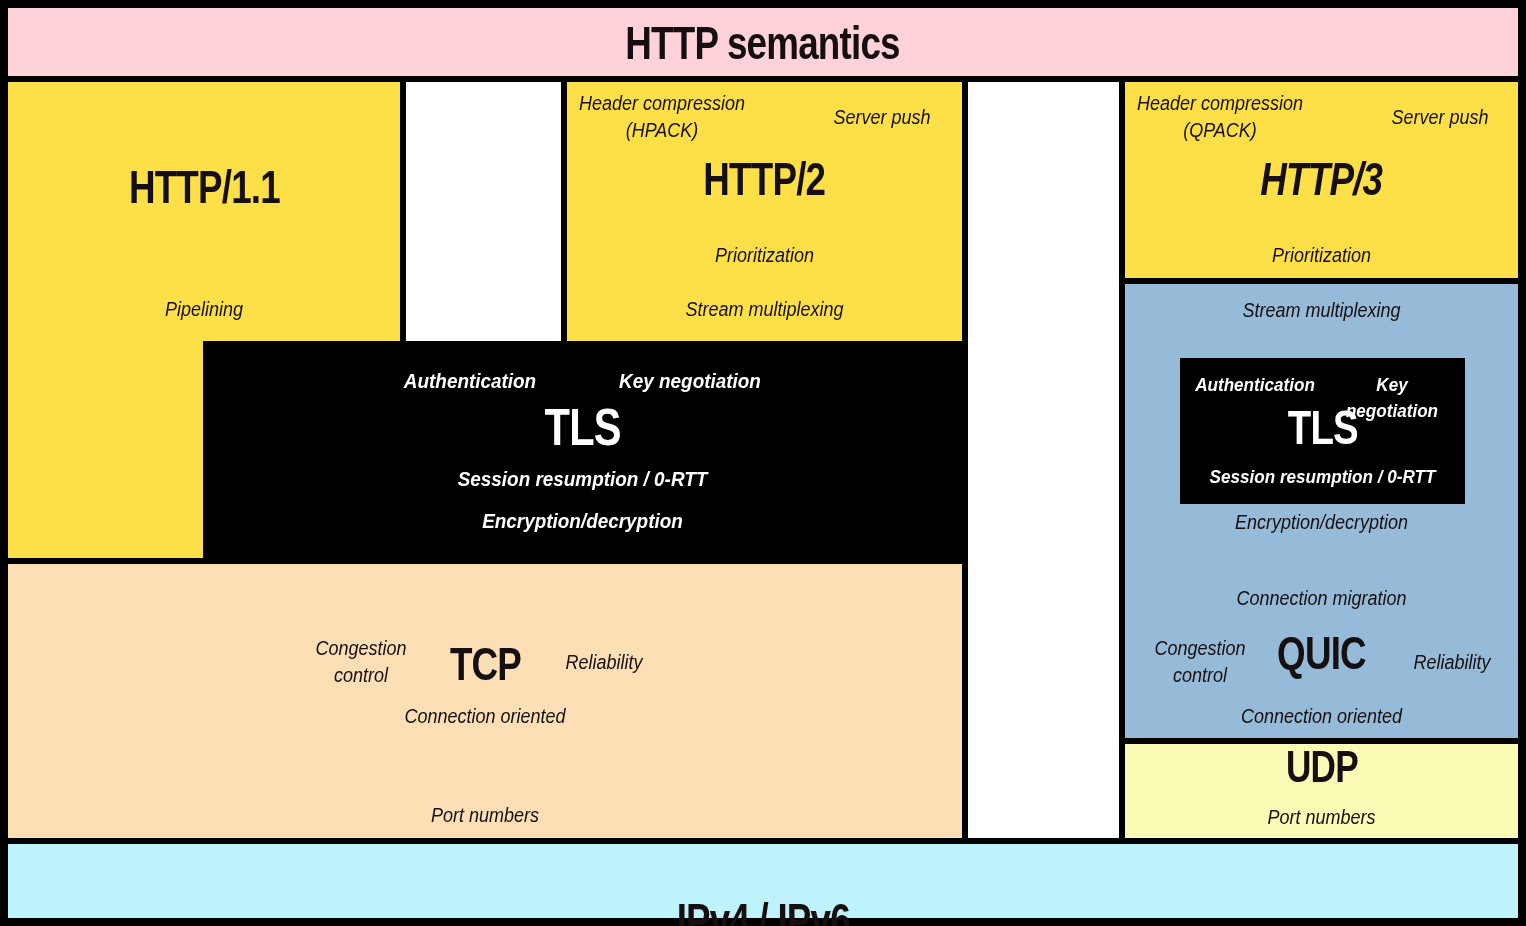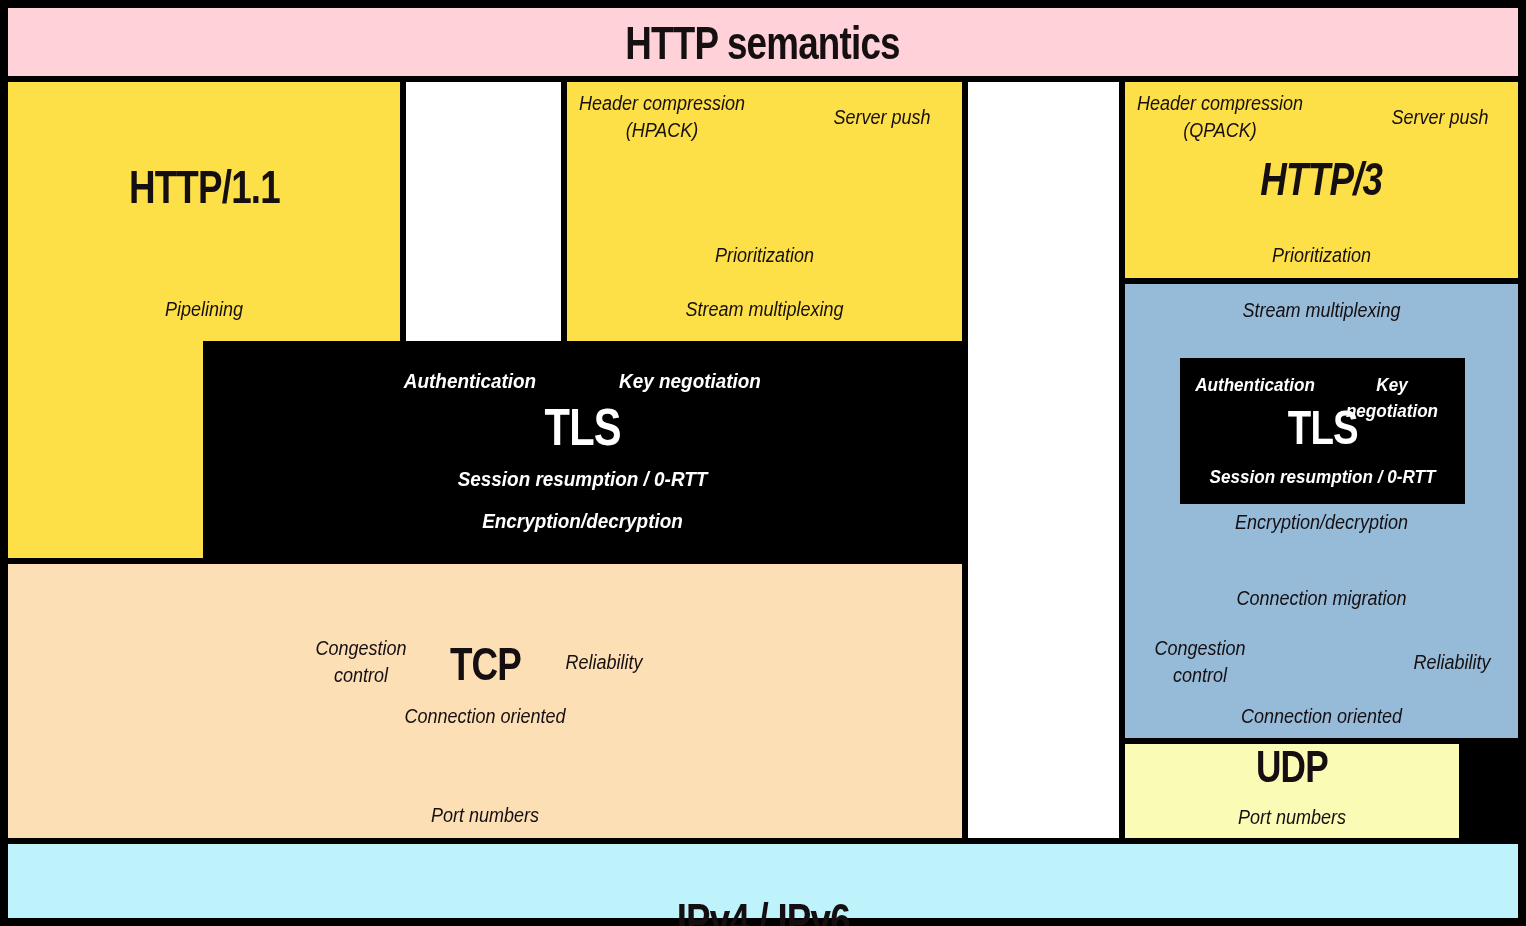--- a/index.html
+++ b/index.html
@@ -65,20 +65,23 @@
     </div>
     <div class="lbl full" style="top:214px;">Pipelining</div>
   </div>
 
   <div class="box bg-pink" style="left:567px;top:82px;width:395px;height:259px;">
     <div class="lbl" style="left:0px;top:8px;width:190px;">
       <span>Header compression</span><br>
       <span>(HPACK)</span>
     </div>
     <div class="lbl" style="left:240px;top:22px;width:150px;">Server push</div>
+    <div class="title t-sm" style="top:70px;">
+      <span>HTTP/2</span>
+    </div>
     <div class="lbl full" style="top:160px;">Prioritization</div>
     <div class="lbl full" style="top:214px;">Stream multiplexing</div>
   </div>
 
   <div class="box bg-pink" style="left:1125px;top:82px;width:393px;height:196px;">
     <div class="lbl" style="left:0px;top:8px;width:190px;">
       <span>Header compression</span><br>
       <span>(QPACK)</span>
     </div>
     <div class="lbl" style="left:240px;top:22px;width:150px;">Server push</div>
@@ -116,25 +119,28 @@
       <div class="lbl white" style="left:142px;top:14px;width:140px;font-size:19px;">Key negotiation</div>
       <div class="title t-md" style="top:42px;color:#fff;">
         <span>TLS</span>
       </div>
       <div class="lbl white full" style="top:106px;font-size:19px;">Session resumption / 0-RTT</div>
     </div>
 
     <div class="lbl full" style="top:225px;">Encryption/decryption</div>
     <div class="lbl full" style="top:301px;">Connection migration</div>
     <div class="lbl" style="left:15px;top:351px;width:120px;">Congestion control</div>
+    <div class="title t-sm" style="top:342px;">
+      <span>QUIC</span>
+    </div>
     <div class="lbl" style="left:262px;top:365px;width:130px;">Reliability</div>
     <div class="lbl full" style="top:419px;">Connection oriented</div>
   </div>
 
-  <div class="box bg-yellow" style="left:1125px;top:744px;width:334px;height:94px;">
+  <div class="box bg-yellow" style="left:1125px;top:744px;width:393px;height:94px;">
     <div class="title" style="top:-2px;font-size:44px;">
       <span>UDP</span>
     </div>
     <div class="lbl full" style="top:60px;">Port numbers</div>
   </div>
 
   <div class="box bg-cyan" style="left:8px;top:844px;width:1510px;height:74px;">
     <div class="title t-sm" style="top:12px;margin-top:37px;">
       <span>IPv4  / IPv6</span>
     </div>

